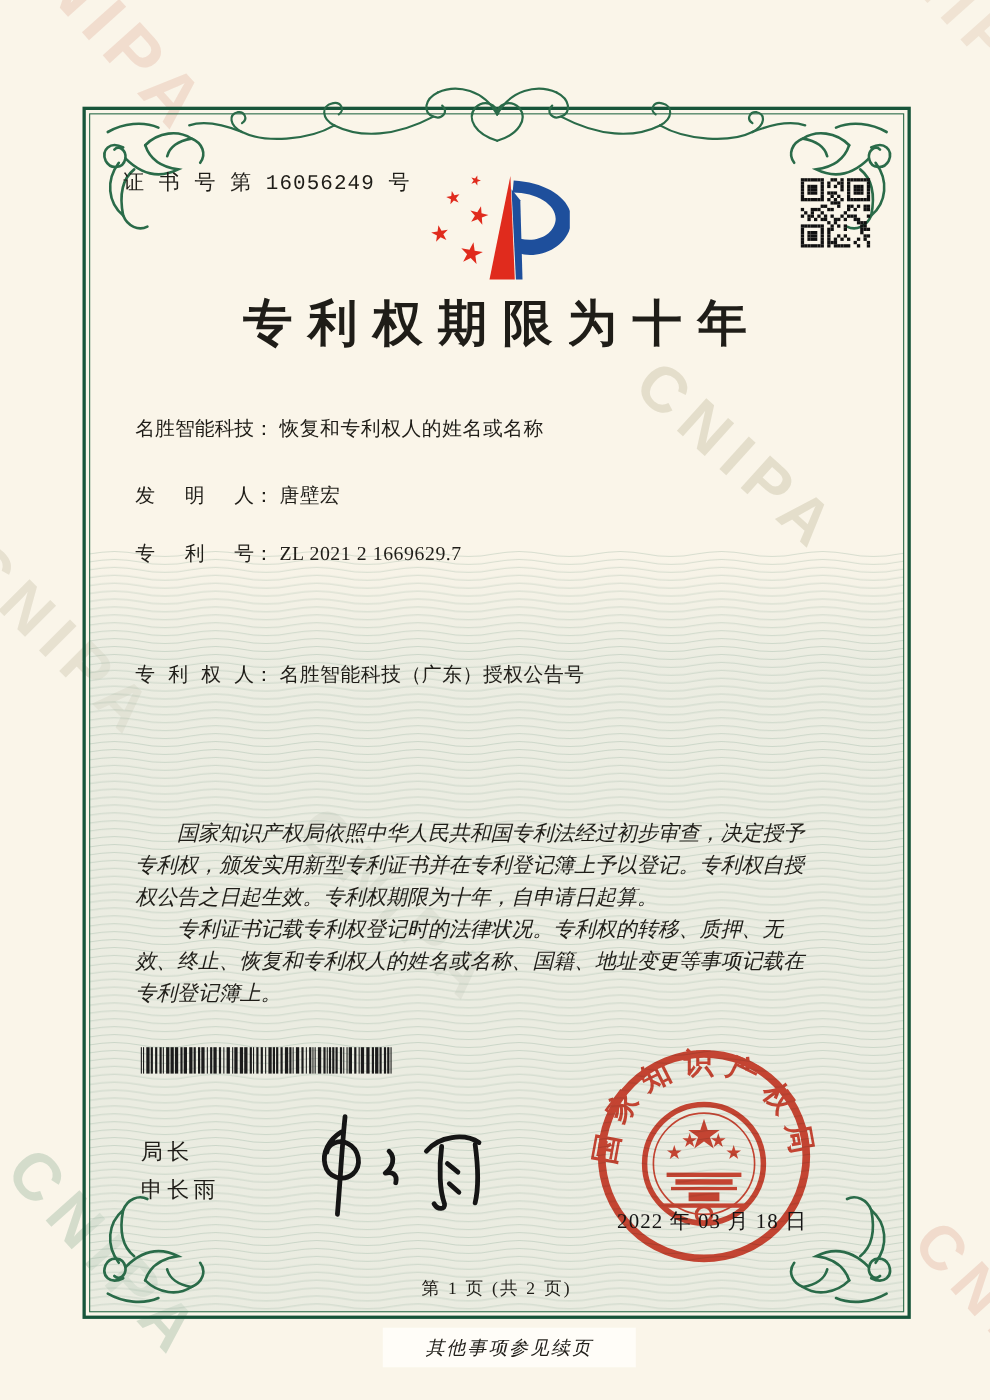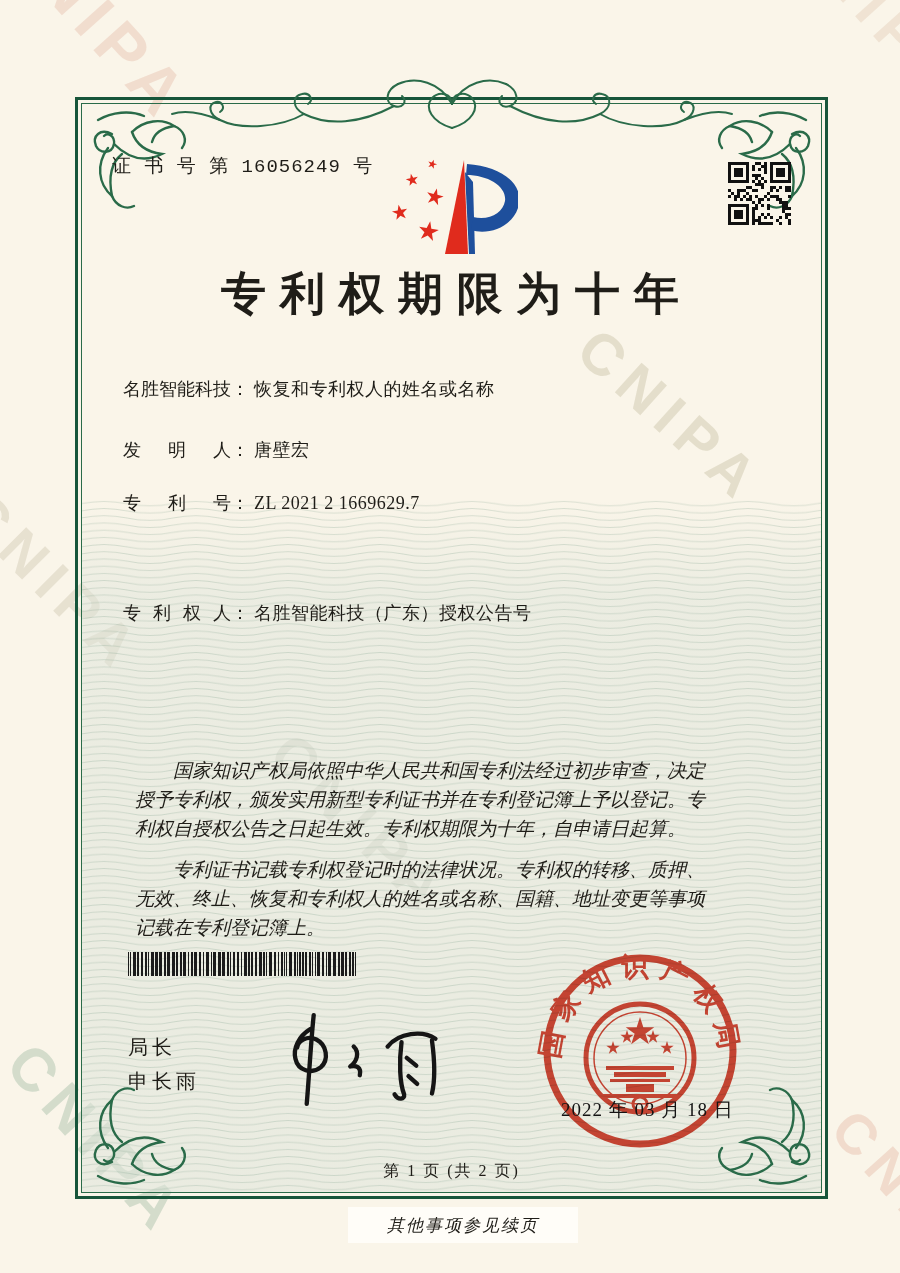--- a/index.html
+++ b/index.html
@@ -21,21 +21,21 @@
   .certno{position:absolute;left:112px;top:153px;font-size:19px;letter-spacing:1px;font-family:Liberation Mono, monospace;}
   .title{position:absolute;left:0;top:264px;width:100%;text-align:center;font-size:45px;font-weight:bold;
          letter-spacing:14px;text-indent:14px;}
   .row{position:absolute;left:123px;font-size:18px;line-height:27px;white-space:nowrap;}
   .lbl{display:inline-block;width:108px;text-align:justify;text-align-last:justify;vertical-align:top;}
   .colon{display:inline-block;vertical-align:top;}
   .val{display:inline-block;vertical-align:top;margin-left:5px;letter-spacing:.5px;}
   .val-addr{white-space:normal;width:465px;}
   .pair2{position:absolute;left:430px;top:0;}
   .paras{position:absolute;left:123px;top:744px;width:612px;font-size:19px;line-height:29px;font-style:italic;}
-  .paras p{margin:12px;text-indent:2em;}
+  .paras p{margin:0;text-indent:2em;}
   .barcode{position:absolute;left:128px;top:952px;width:232px;height:24px;}
   .barcode i{position:absolute;top:0;bottom:0;background:#1b1b1b;}
   .qr{position:absolute;left:728px;top:162px;width:63px;height:63px;}
   .qr b{position:absolute;width:3px;height:3px;background:#111;}
   .signoff{position:absolute;left:128px;font-size:20px;letter-spacing:4px;}
   .sig{position:absolute;left:265px;top:1010px;}
   .seal{position:absolute;left:535px;top:946px;mix-blend-mode:multiply;}
   .sealdate{position:absolute;left:561px;top:1097px;font-size:19px;letter-spacing:1px;color:#141414;}
   .pagefoot{position:absolute;left:75px;top:1161px;width:753px;text-align:center;font-size:16px;letter-spacing:2px;}
   .note{position:absolute;left:348px;top:1207px;width:230px;height:36px;background:#fffdf8;

